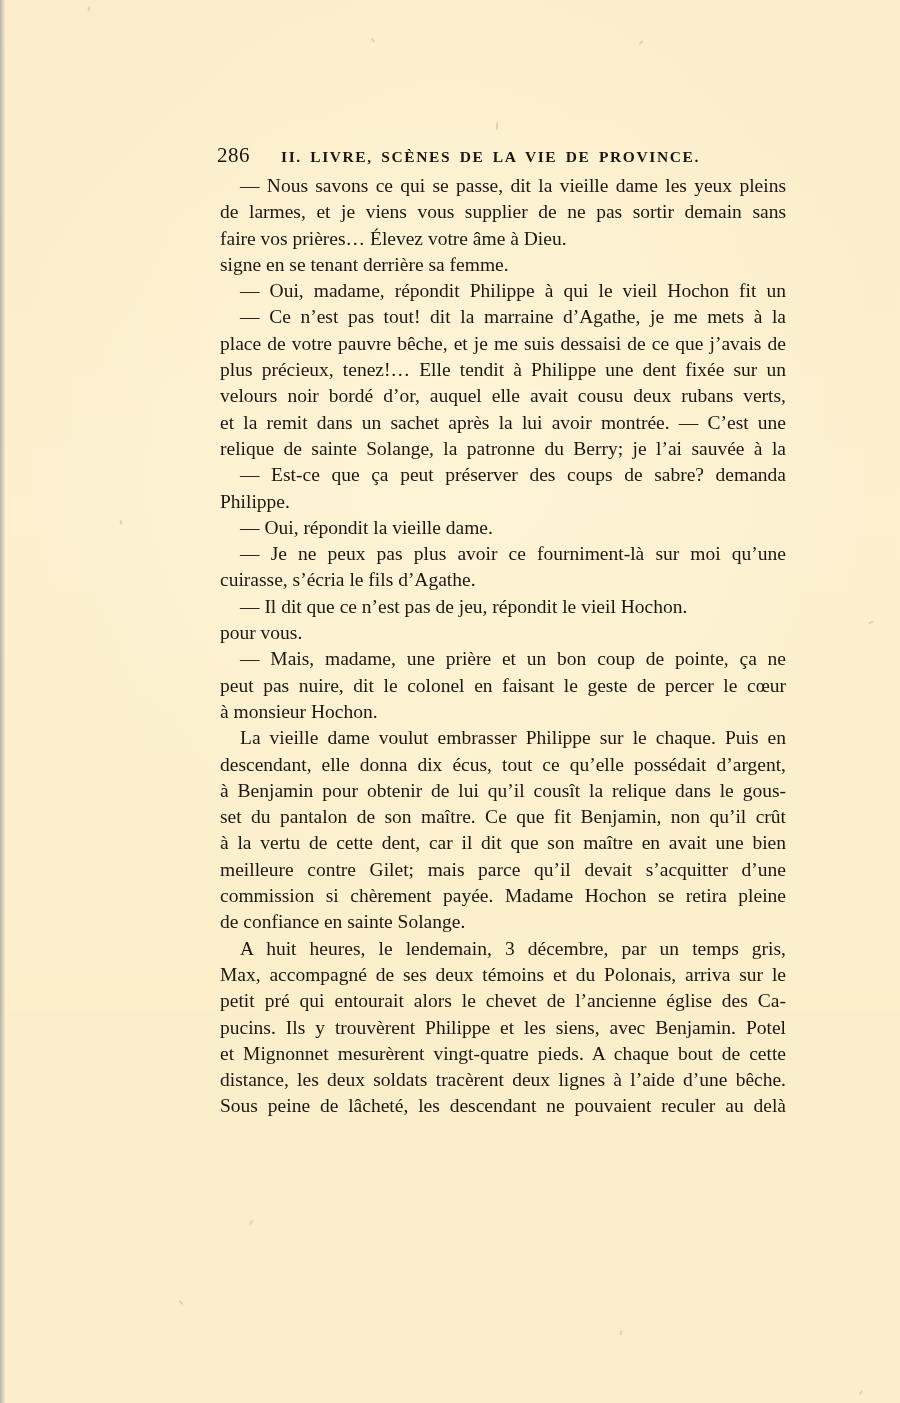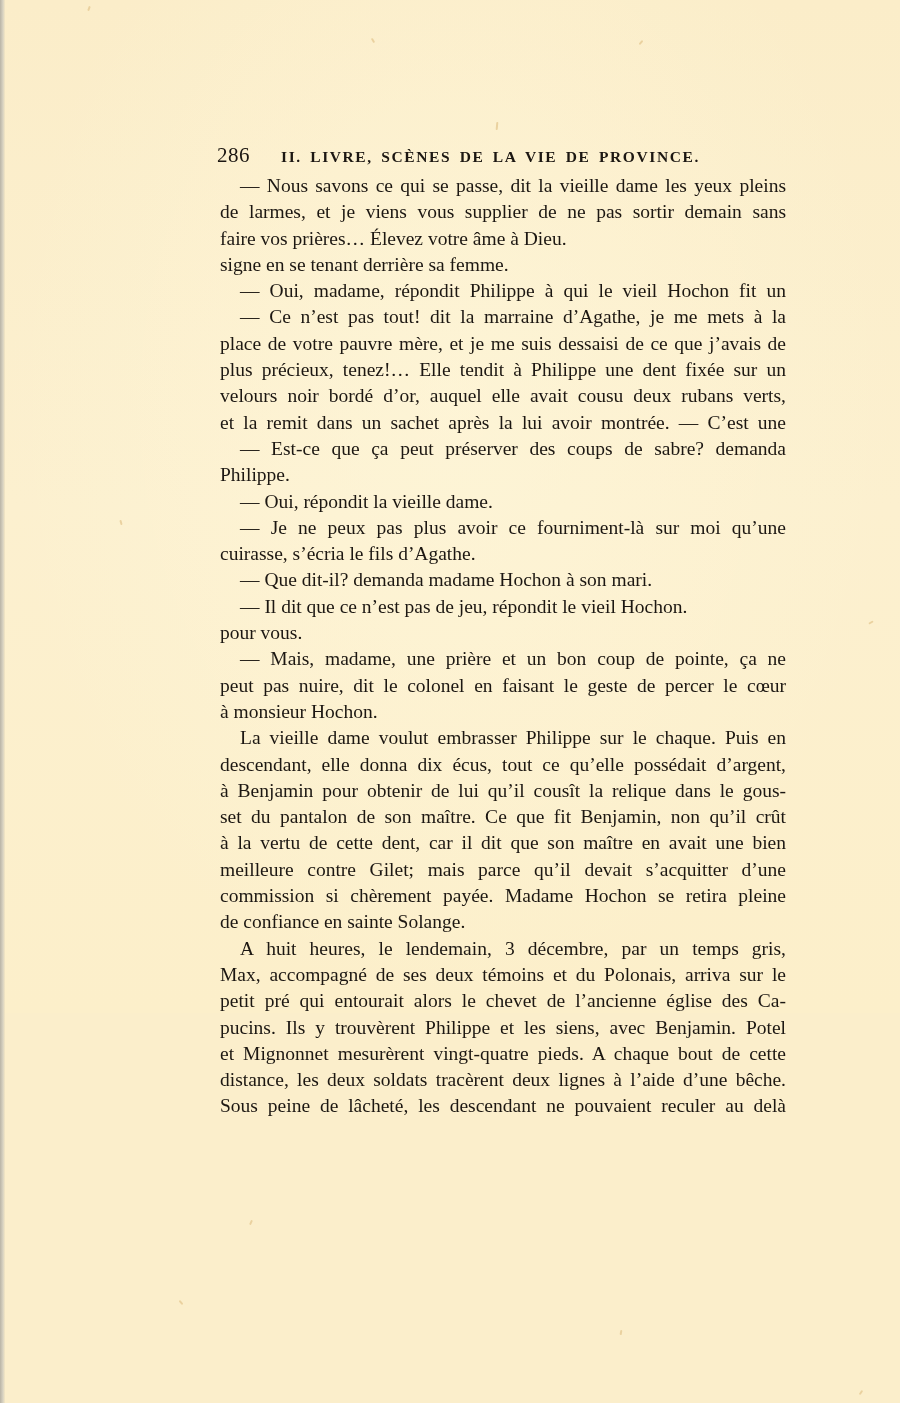--- a/index.html
+++ b/index.html
@@ -110,38 +110,36 @@
           <div class="line indent">— Nous savons ce qui se passe, dit la vieille dame les yeux pleins</div>
           <div class="line">de larmes, et je viens vous supplier de ne pas sortir demain sans</div>
           <div class="line last">faire vos prières… Élevez votre âme à Dieu.</div>
         </div>
         <div class="paragraph">
           <div class="line last">signe en se tenant derrière sa femme.</div>
           <div class="line indent">— Oui, madame, répondit Philippe à qui le vieil Hochon fit un</div>
         </div>
         <div class="paragraph">
           <div class="line indent">— Ce n’est pas tout! dit la marraine d’Agathe, je me mets à la</div>
-          <div class="line">place de votre pauvre mère, et je me suis dessaisi de ce que j’avais de</div>
+          <div class="line">place de votre pauvre bêche, et je me suis dessaisi de ce que j’avais de</div>
           <div class="line">plus précieux, tenez!… Elle tendit à Philippe une dent fixée sur un</div>
           <div class="line">velours noir bordé d’or, auquel elle avait cousu deux rubans verts,</div>
           <div class="line">et la remit dans un sachet après la lui avoir montrée. — C’est une</div>
+          <div class="line">relique de sainte Solange, la patronne du Berry; je l’ai sauvée à la</div>
         </div>
         <div class="paragraph">
           <div class="line indent">— Est-ce que ça peut préserver des coups de sabre? demanda</div>
           <div class="line last">Philippe.</div>
         </div>
         <div class="paragraph">
           <div class="line indent last">— Oui, répondit la vieille dame.</div>
         </div>
         <div class="paragraph">
           <div class="line indent">— Je ne peux pas plus avoir ce fourniment-là sur moi qu’une</div>
           <div class="line last">cuirasse, s’écria le fils d’Agathe.</div>
-        </div>
-        <div class="paragraph">
-          <div class="line indent last">— Que dit-il? demanda madame Hochon à son mari.</div>
         </div>
         <div class="paragraph">
           <div class="line indent last">— Il dit que ce n’est pas de jeu, répondit le vieil Hochon.</div>
         </div>
         <div class="paragraph">
           <div class="line last">pour vous.</div>
         </div>
         <div class="paragraph">
           <div class="line indent">— Mais, madame, une prière et un bon coup de pointe, ça ne</div>
           <div class="line">peut pas nuire, dit le colonel en faisant le geste de percer le cœur</div>

